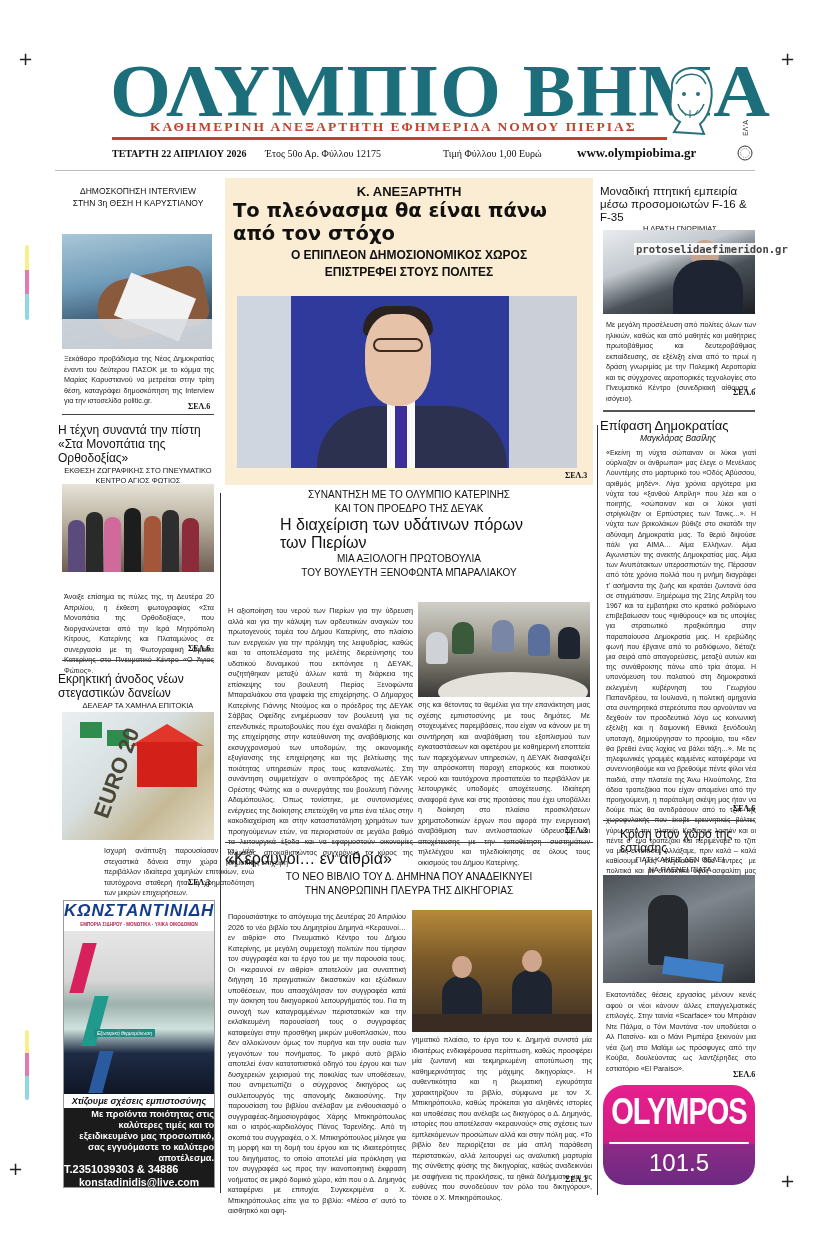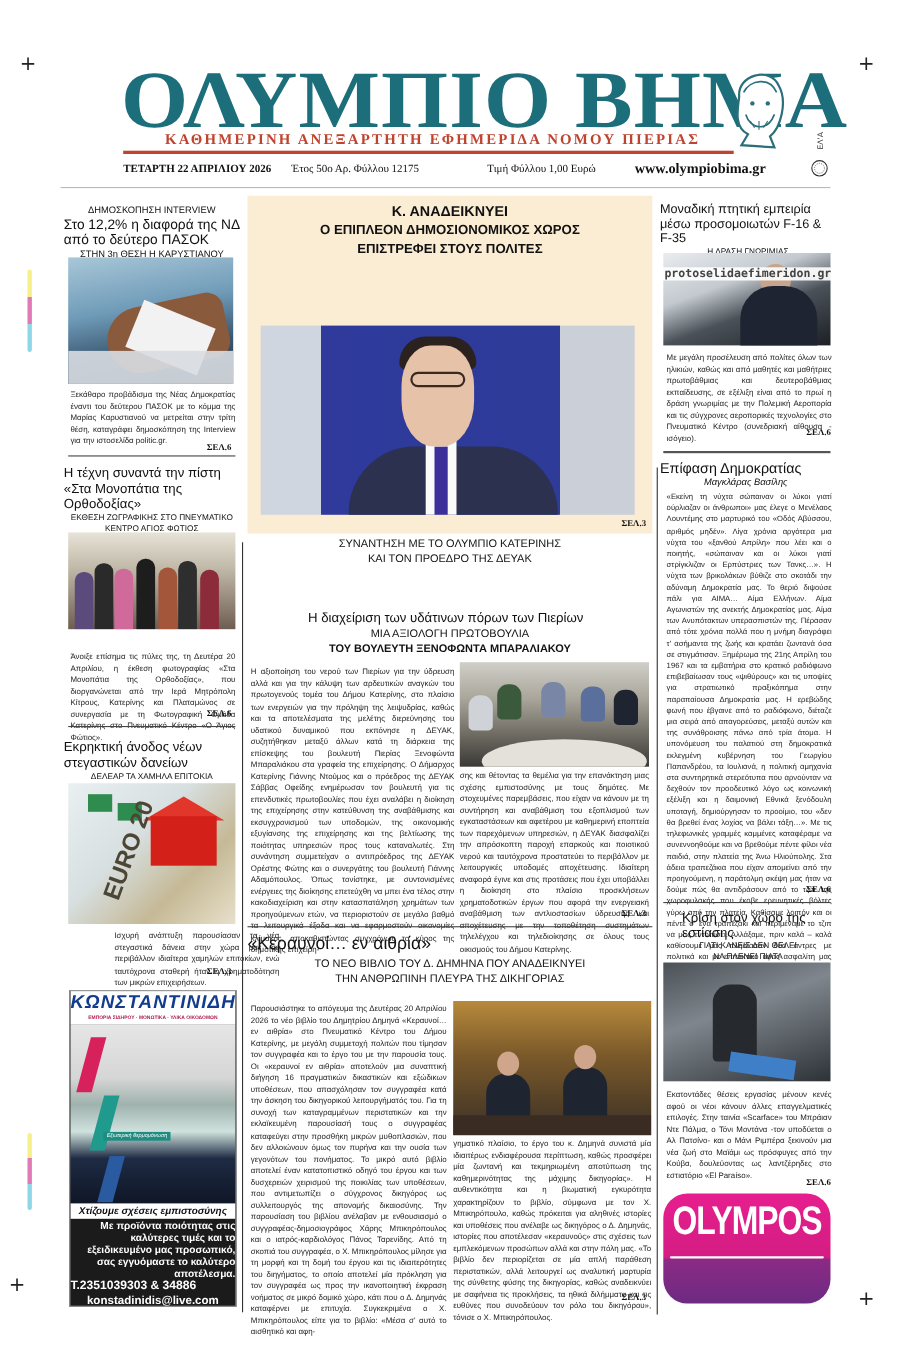--- a/index.html
+++ b/index.html
@@ -133,21 +133,20 @@
 <div class="issue-bar">
   <span style="left:2px;">ΤΕΤΑΡΤΗ 22 ΑΠΡΙΛΙΟΥ 2026</span>
   <span style="left:155px;font-weight:normal;">Έτος 50ο Αρ. Φύλλου 12175</span>
   <span style="left:333px;font-weight:normal;">Τιμή Φύλλου 1,00 Ευρώ</span>
   <span class="site" style="left:467px;">www.olympiobima.gr</span>
 </div>
 <div class="top-rule"></div>
 
 <div class="block" style="left:58px;top:185px;width:160px;">
   <div class="kicker" style="font-weight:normal;font-size:8.5px;">ΔΗΜΟΣΚΟΠΗΣΗ INTERVIEW</div>
-  <div class="headline" style="font-size:12.5px;line-height:14px;">Στο 12,2% η διαφορά της ΝΔ από το δεύτερο ΠΑΣΟΚ</div>
   <div class="kicker" style="font-weight:normal;font-size:8.5px;">ΣΤΗΝ 3η ΘΕΣΗ Η ΚΑΡΥΣΤΙΑΝΟΥ</div>
 </div>
 <div class="photo ph-vote" style="left:62px;top:234px;width:150px;height:115px;">
   <div class="hand"></div>
     <div class="paper"></div>
     <div class="box"></div>
 </div>
 <div class="block body-text" style="left:64px;top:354px;width:150px;">Ξεκάθαρο προβάδισμα της Νέας Δημοκρατίας έναντι του δεύτερου ΠΑΣΟΚ με το κόμμα της Μαρίας Καρυστιανού να μετρείται στην τρίτη θέση, καταγράφει δημοσκόπηση της Interview για την ιστοσελίδα politic.gr.</div>
 <div class="page-ref" style="left:188px;top:402px;">ΣΕΛ.6</div>
 <div class="hrule" style="left:62px;top:414px;width:152px;"></div>
@@ -196,40 +195,41 @@
   <div class="slogan">Χτίζουμε σχέσεις εμπιστοσύνης</div>
   <div class="copy">Με προϊόντα ποιότητας στις καλύτερες τιμές και το εξειδικευμένο μας προσωπικό, σας εγγυόμαστε το καλύτερο αποτέλεσμα.</div>
   <div class="phone">Τ.2351039303 &amp; 34886</div>
   <div class="email">konstadinidis@live.com</div>
 </div>
 
 <div class="vrule" style="left:220px;top:493px;height:700px;"></div>
 <div class="vrule" style="left:597px;top:425px;height:770px;"></div>
 
 <div class="lead-box">
-  <div class="kicker" style="font-size:13px;margin-top:6px;line-height:15px;">Κ. ΑΝΑΔΕΙΚΝΥΕΙ</div>
+  <div class="kicker" style="font-size:13px;margin-top:6px;line-height:15px;">Κ. ΑΝΕΞΑΡΤΗΤΗ</div>
+  <div class="headline" style="font-family:'DejaVu Sans',sans-serif;font-weight:bold;font-size:19.5px;line-height:23px;padding:0 8px;">Το πλεόνασμα θα είναι πάνω από τον στόχο</div>
   <div class="kicker" style="font-size:12px;line-height:17px;margin-top:2px;">Ο ΕΠΙΠΛΕΟΝ ΔΗΜΟΣΙΟΝΟΜΙΚΟΣ ΧΩΡΟΣ</div>
   <div class="kicker" style="font-size:12px;line-height:17px;">ΕΠΙΣΤΡΕΦΕΙ ΣΤΟΥΣ ΠΟΛΙΤΕΣ</div>
   <div class="photo ph-minister" style="left:12px;top:118px;width:340px;height:172px;">
     <div class="suit"></div>
       <div class="shirt"></div>
       <div class="tie"></div>
     <div class="hair"></div>
       <div class="face"></div>
       <div class="glasses"></div>
   </div>
   <div class="page-ref" style="left:340px;top:293px;">ΣΕΛ.3</div>
 </div>
 
 <div class="block" style="left:225px;top:488px;width:368px;">
   <div class="kicker" style="font-weight:normal;font-size:10px;line-height:14px;">ΣΥΝΑΝΤΗΣΗ ΜΕ ΤΟ ΟΛΥΜΠΙΟ ΚΑΤΕΡΙΝΗΣ</div>
   <div class="kicker" style="font-weight:normal;font-size:10px;line-height:14px;">ΚΑΙ ΤΟΝ ΠΡΟΕΔΡΟ ΤΗΣ ΔΕΥΑΚ</div>
-  <div class="headline" style="font-size:12px;line-height:18px;padding:0 55px;margin-top:36px;">Η διαχείριση των υδάτινων πόρων των Πιερίων</div>
+  <div class="headline" style="font-size:16px;line-height:18px;padding:0 55px;">Η διαχείριση των υδάτινων πόρων των Πιερίων</div>
   <div class="kicker" style="font-weight:normal;font-size:10px;line-height:14px;">ΜΙΑ ΑΞΙΟΛΟΓΗ ΠΡΩΤΟΒΟΥΛΙΑ</div>
-  <div class="kicker" style="font-weight:bold;font-size:10px;line-height:14px;">ΤΟΥ ΒΟΥΛΕΥΤΗ ΞΕΝΟΦΩΝΤΑ ΜΠΑΡΑΛΙΑΚΟΥ</div>
+  <div class="kicker" style="font-weight:normal;font-size:10px;line-height:14px;">ΤΟΥ ΒΟΥΛΕΥΤΗ ΞΕΝΟΦΩΝΤΑ ΜΠΑΡΑΛΙΑΚΟΥ</div>
 </div>
 <div class="block body-text" style="left:228px;top:606px;width:185px;">Η αξιοποίηση του νερού των Πιερίων για την ύδρευση αλλά και για την κάλυψη των αρδευτικών αναγκών του πρωτογενούς τομέα του Δήμου Κατερίνης, στο πλαίσιο των ενεργειών για την πρόληψη της λειψυδρίας, καθώς και τα αποτελέσματα της μελέτης διερεύνησης του υδατικού δυναμικού που εκπόνησε η ΔΕΥΑΚ, συζητήθηκαν μεταξύ άλλων κατά τη διάρκεια της επίσκεψης του βουλευτή Πιερίας Ξενοφώντα Μπαραλιάκου στα γραφεία της επιχείρησης. Ο Δήμαρχος Κατερίνης Γιάννης Ντούμος και ο πρόεδρος της ΔΕΥΑΚ Σάββας Οφείδης ενημέρωσαν τον βουλευτή για τις επενδυτικές πρωτοβουλίες που έχει αναλάβει η διοίκηση της επιχείρησης στην κατεύθυνση της αναβάθμισης και εκσυγχρονισμού των υποδομών, της οικονομικής εξυγίανσης της επιχείρησης και της βελτίωσης της ποιότητας υπηρεσιών προς τους καταναλωτές. Στη συνάντηση συμμετείχαν ο αντιπρόεδρος της ΔΕΥΑΚ Ορέστης Φώτης και ο συνεργάτης του βουλευτή Γιάννης Αδαμόπουλος. Όπως τονίστηκε, με συντονισμένες ενέργειες της διοίκησης επετεύχθη να μπει ένα τέλος στην κακοδιαχείριση και στην κατασπατάληση χρημάτων των προηγούμενων ετών, να περιοριστούν σε μεγάλο βαθμό τα λειτουργικά έξοδα και να εφαρμοστούν οικονομίες κλίμακος, αποκαθιστώντας συγχρόνως το κύρος της δημοτικής επιχείρη-</div>
 <div class="photo ph-meeting" style="left:418px;top:602px;width:172px;height:95px;">
   <div class="table"></div>
   <div class="m" style="left:8px;top:30px;background:#cfd3d8;"></div>
   <div class="m" style="left:34px;top:20px;background:#3b5a3b;"></div>
   <div class="m" style="left:74px;top:18px;background:#7a86a6;"></div>
   <div class="m" style="left:110px;top:22px;background:#5b6f9c;"></div>
   <div class="m" style="left:140px;top:25px;background:#1e2430;"></div>
 </div>
@@ -255,21 +255,21 @@
 
 <div class="block" style="left:600px;top:185px;width:160px;">
   <div class="headline" style="font-size:11.5px;line-height:13px;">Μοναδική πτητική εμπειρία μέσω προσομοιωτών F-16 &amp; F-35</div>
   <div class="kicker" style="font-weight:normal;font-size:7.5px;line-height:10px;">Η ΔΡΑΣΗ ΓΝΩΡΙΜΙΑΣ</div>
   <div class="kicker" style="font-weight:normal;font-size:7.5px;line-height:10px;">ΜΕ ΤΗΝ ΠΟΛΕΜΙΚΗ ΑΕΡΟΠΟΡΙΑ</div>
 </div>
 <div class="photo ph-sim" style="left:603px;top:230px;width:152px;height:84px;">
   <div class="head"></div>
     <div class="person"></div>
 </div>
-<div class="watermark" style="left:602px;top:243px;position:absolute;">protoselidaefimeridon.gr</div>
+<div class="watermark" style="left:634px;top:243px;position:absolute;">protoselidaefimeridon.gr</div>
 <div class="block body-text" style="left:606px;top:320px;width:150px;">Με μεγάλη προσέλευση από πολίτες όλων των ηλικιών, καθώς και από μαθητές και μαθήτριες πρωτοβάθμιας και δευτεροβάθμιας εκπαίδευσης, σε εξέλιξη είναι από το πρωί η δράση γνωριμίας με την Πολεμική Αεροπορία και τις σύγχρονες αεροπορικές τεχνολογίες στο Πνευματικό Κέντρο (συνεδριακή αίθουσα - ισόγειο).</div>
 <div class="page-ref" style="left:733px;top:388px;">ΣΕΛ.6</div>
 <div class="hrule" style="left:603px;top:410px;width:152px;height:2px;background:#555;"></div>
 
 <div class="block" style="left:600px;top:418px;width:160px;">
   <div class="headline" style="font-size:13px;line-height:15px;">Επίφαση Δημοκρατίας</div>
   <div style="text-align:center;font-size:8.5px;font-style:italic;padding-right:4px;">Μαγκλάρας Βασίλης</div>
 </div>
 <div class="block body-text" style="left:606px;top:448px;width:150px;font-size:7px;line-height:10.2px;">«Εκείνη τη νύχτα σώπαιναν οι λύκοι γιατί ούρλιαζαν οι άνθρωποι» μας έλεγε ο Μενέλαος Λουντέμης στο μαρτυρικό του «Οδός Αβύσσου, αριθμός μηδέν». Λίγα χρόνια αργότερα μια νύχτα του «ξανθού Απρίλη» που λέει και ο ποιητής, «σώπαιναν και οι λύκοι γιατί στρίγκλιζαν οι Ερπύστριες των Τανκς…». Η νύχτα των βρικολάκων βύθιζε στο σκοτάδι την αδύναμη Δημοκρατία μας. Το θεριό διψούσε πάλι για ΑΙΜΑ… Αίμα Ελλήνων. Αίμα Αγωνιστών της ανεκτής Δημοκρατίας μας. Αίμα των Ανυπότακτων υπερασπιστών της. Πέρασαν από τότε χρόνια πολλά που η μνήμη διαγράφει τ' ασήμαντα της ζωής και κρατάει ζωντανά όσα σε στιγμάτισαν. Ξημέρωμα της 21ης Απρίλη του 1967 και τα εμβατήρια στο κρατικό ραδιόφωνο επιβεβαίωσαν τους «ψιθύρους» και τις υποψίες για στρατιωτικό πραξικόπημα στην παραπαίουσα Δημοκρατία μας. Η ερεβώδης φωνή που έβγαινε από το ραδιόφωνο, διέταζε μια σειρά από απαγορεύσεις, μεταξύ αυτών και της συνάθροισης πάνω από τρία άτομα. Η υπονόμευση του παλατιού στη δημοκρατικά εκλεγμένη κυβέρνηση του Γεωργίου Παπανδρέου, τα Ιουλιανά, η πολιτική αμηχανία στα συντηρητικά στερεότυπα που αρνούνταν να δεχθούν τον προοδευτικό λόγο ως κοινωνική εξέλιξη και η δαιμονική Εθνικά ξενόδουλη υποταγή, δημιούργησαν το προοίμιο, του «δεν θα βρεθεί ένας λοχίας να βάλει τάξη…». Με τις τηλεφωνικές γραμμές καμμένες καταφέραμε να συνεννοηθούμε και να βρεθούμε πέντε φίλοι νέα παιδιά, στην πλατεία της Άνω Ηλιούπολης. Στα άδεια τραπεζάκια που είχαν απομείνει από την προηγούμενη, η παράτολμη σκέψη μας ήταν να δούμε πώς θα αντιδράσουν από το τζιπ της χωροφυλακής που έκοβε ερευνητικές βόλτες γύρω από την πλατεία. Καθίσαμε λοιπόν και οι πέντε σ' ένα τραπέζάκι και περιμέναμε το τζιπ να μας εντοπίσει. Αλλάξαμε, πριν καλά – καλά καθίσουμε μας πλησίασαν δύο άντρες με πολιτικά και με επιτακτικό ύφος ασφαλίτη μας διέταξαν να εξαφανιστούμε.</div>
 <div class="page-ref" style="left:733px;top:804px;">ΣΕΛ.6</div>
@@ -283,13 +283,14 @@
 <div class="photo ph-kitchen" style="left:603px;top:875px;width:152px;height:108px;">
   <div class="worker"></div>
     <div class="tray"></div>
 </div>
 <div class="block body-text" style="left:606px;top:990px;width:150px;">Εκατοντάδες θέσεις εργασίας μένουν κενές αφού οι νέοι κάνουν άλλες επαγγελματικές επιλογές. Στην ταινία «Scarface» του Μπράιαν Ντε Πάλμα, ο Τόνι Μοντάνα -τον υποδύεται ο Αλ Πατσίνο- και ο Μάνι Ριμπέρα ξεκινούν μια νέα ζωή στο Μαϊάμι ως πρόσφυγες από την Κούβα, δουλεύοντας ως λαντζέρηδες στο εστιατόριο «El Paraíso».</div>
 <div class="page-ref" style="left:733px;top:1070px;">ΣΕΛ.6</div>
 
 <div class="ad-olympos">
   <div class="name">OLYMPOS</div>
   <div class="line"></div>
+  <div class="freq">101.5</div>
 </div>
 
 </body></html>

